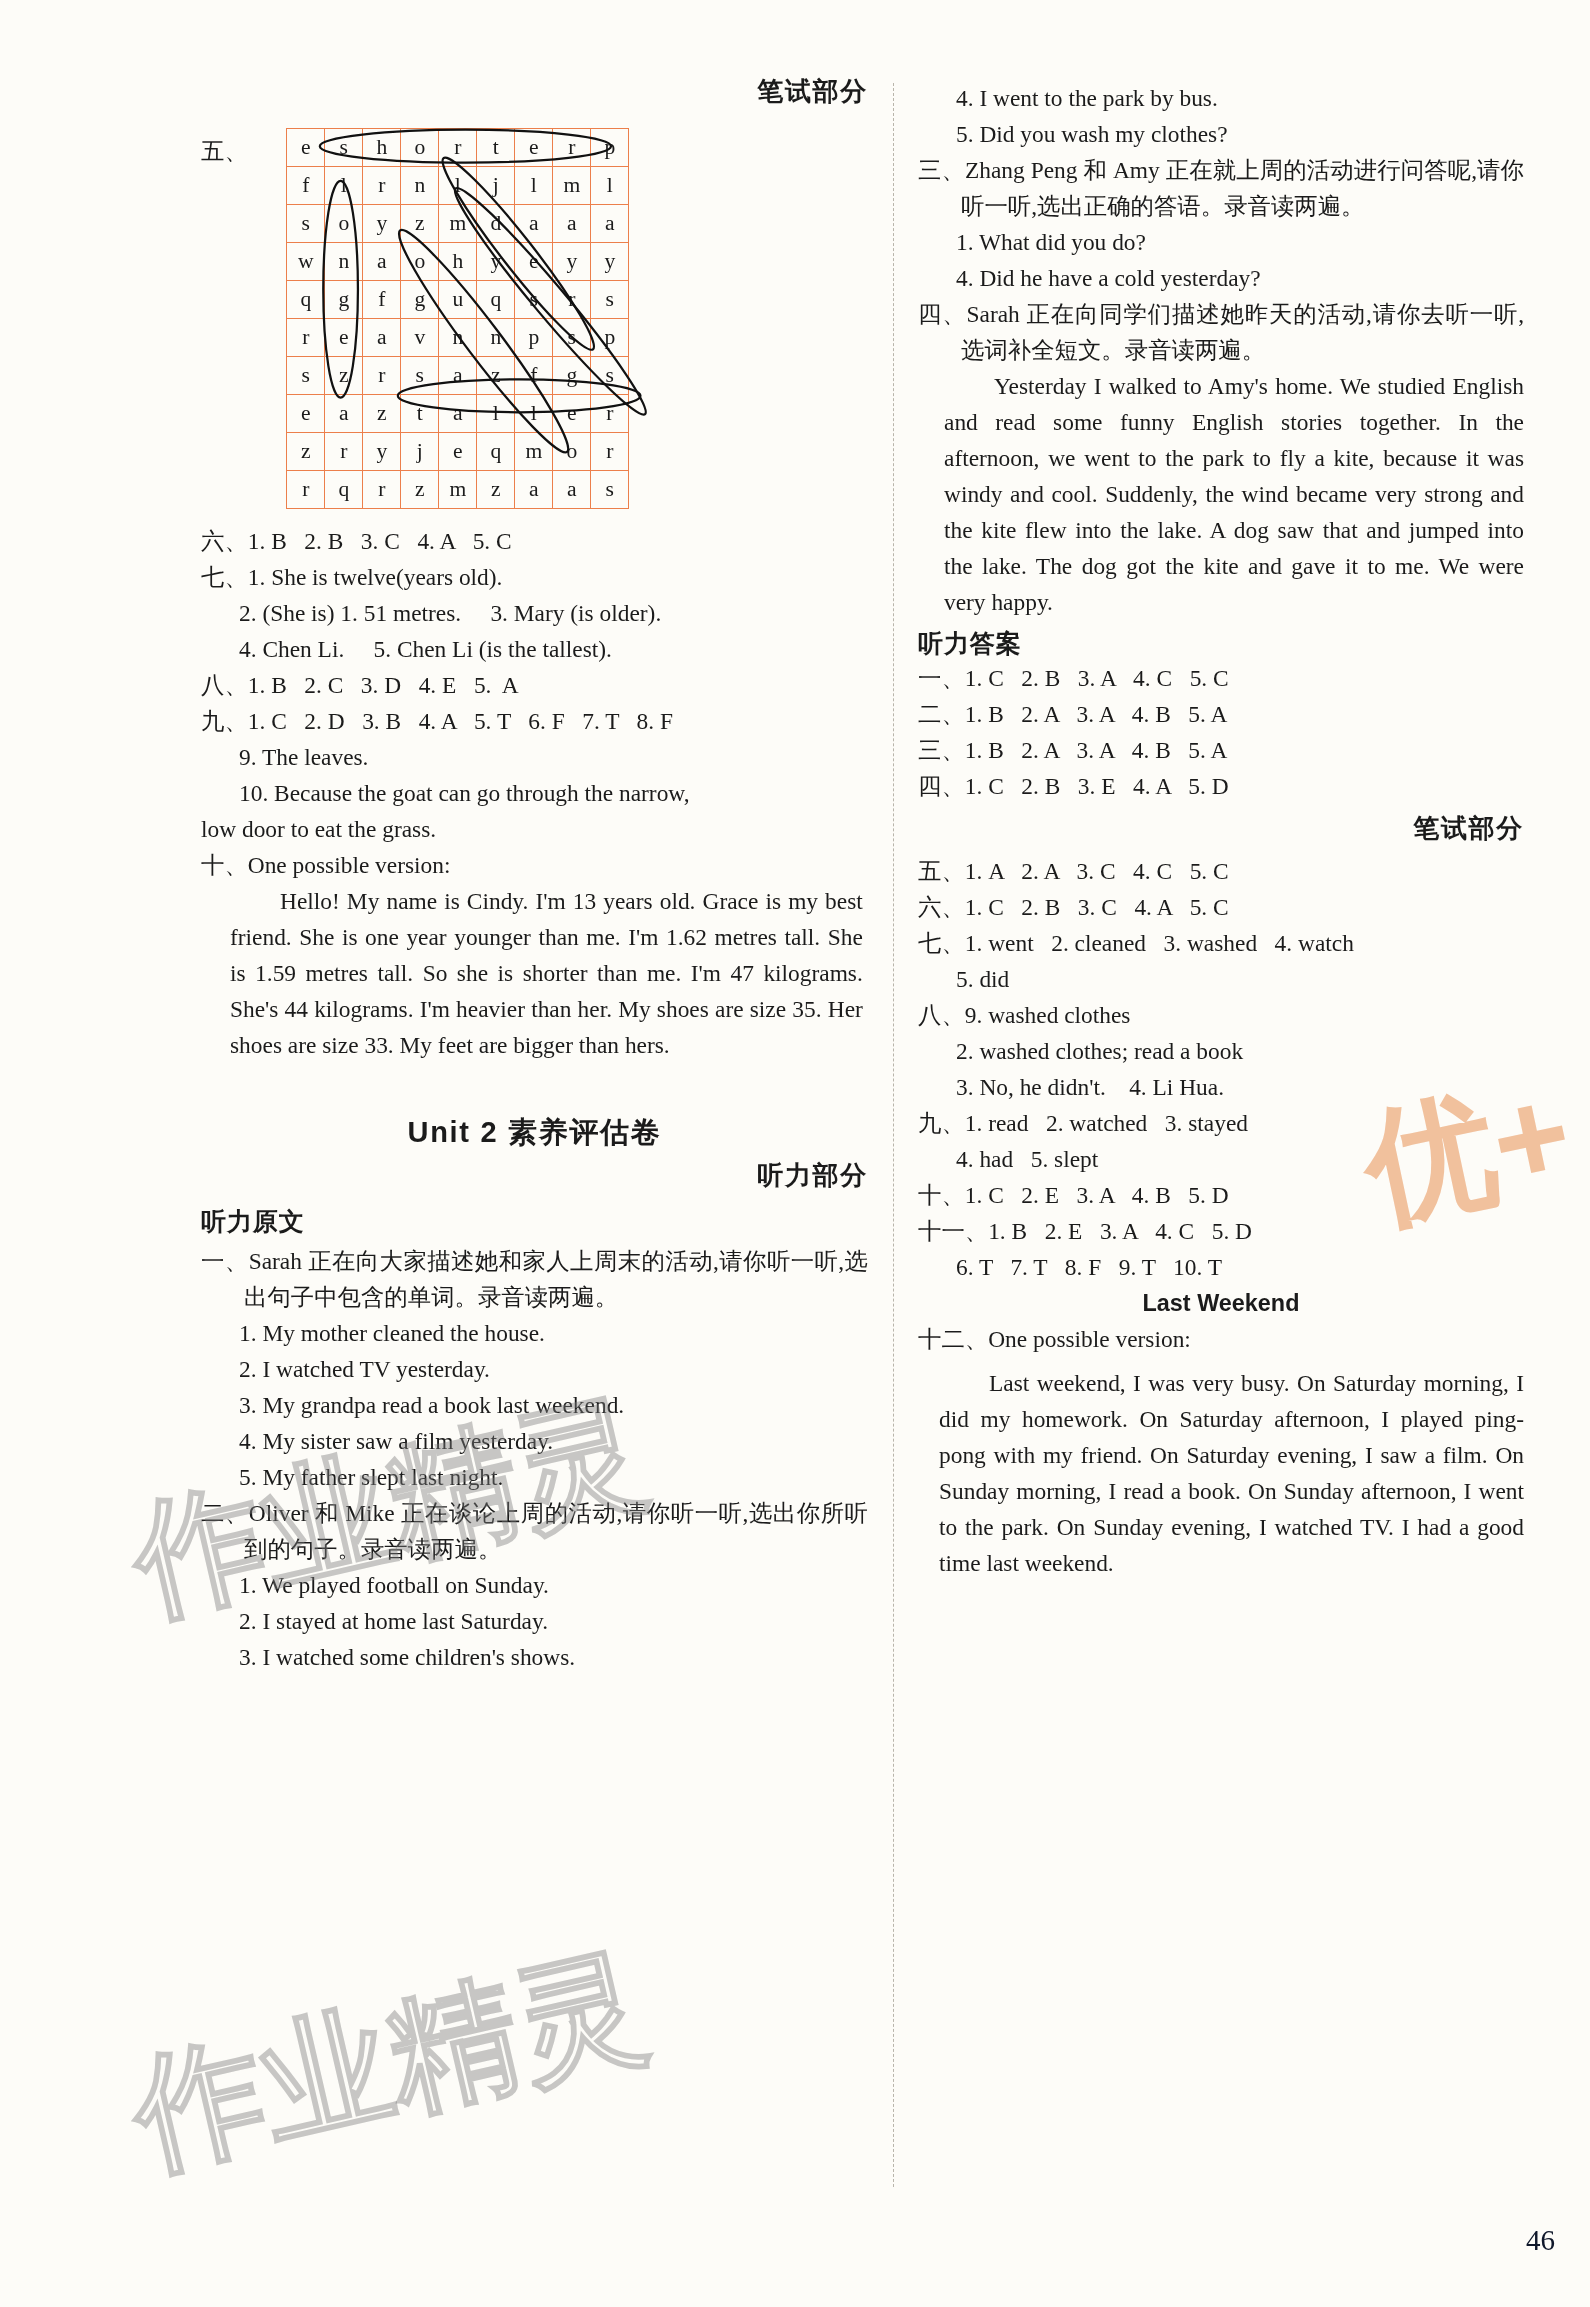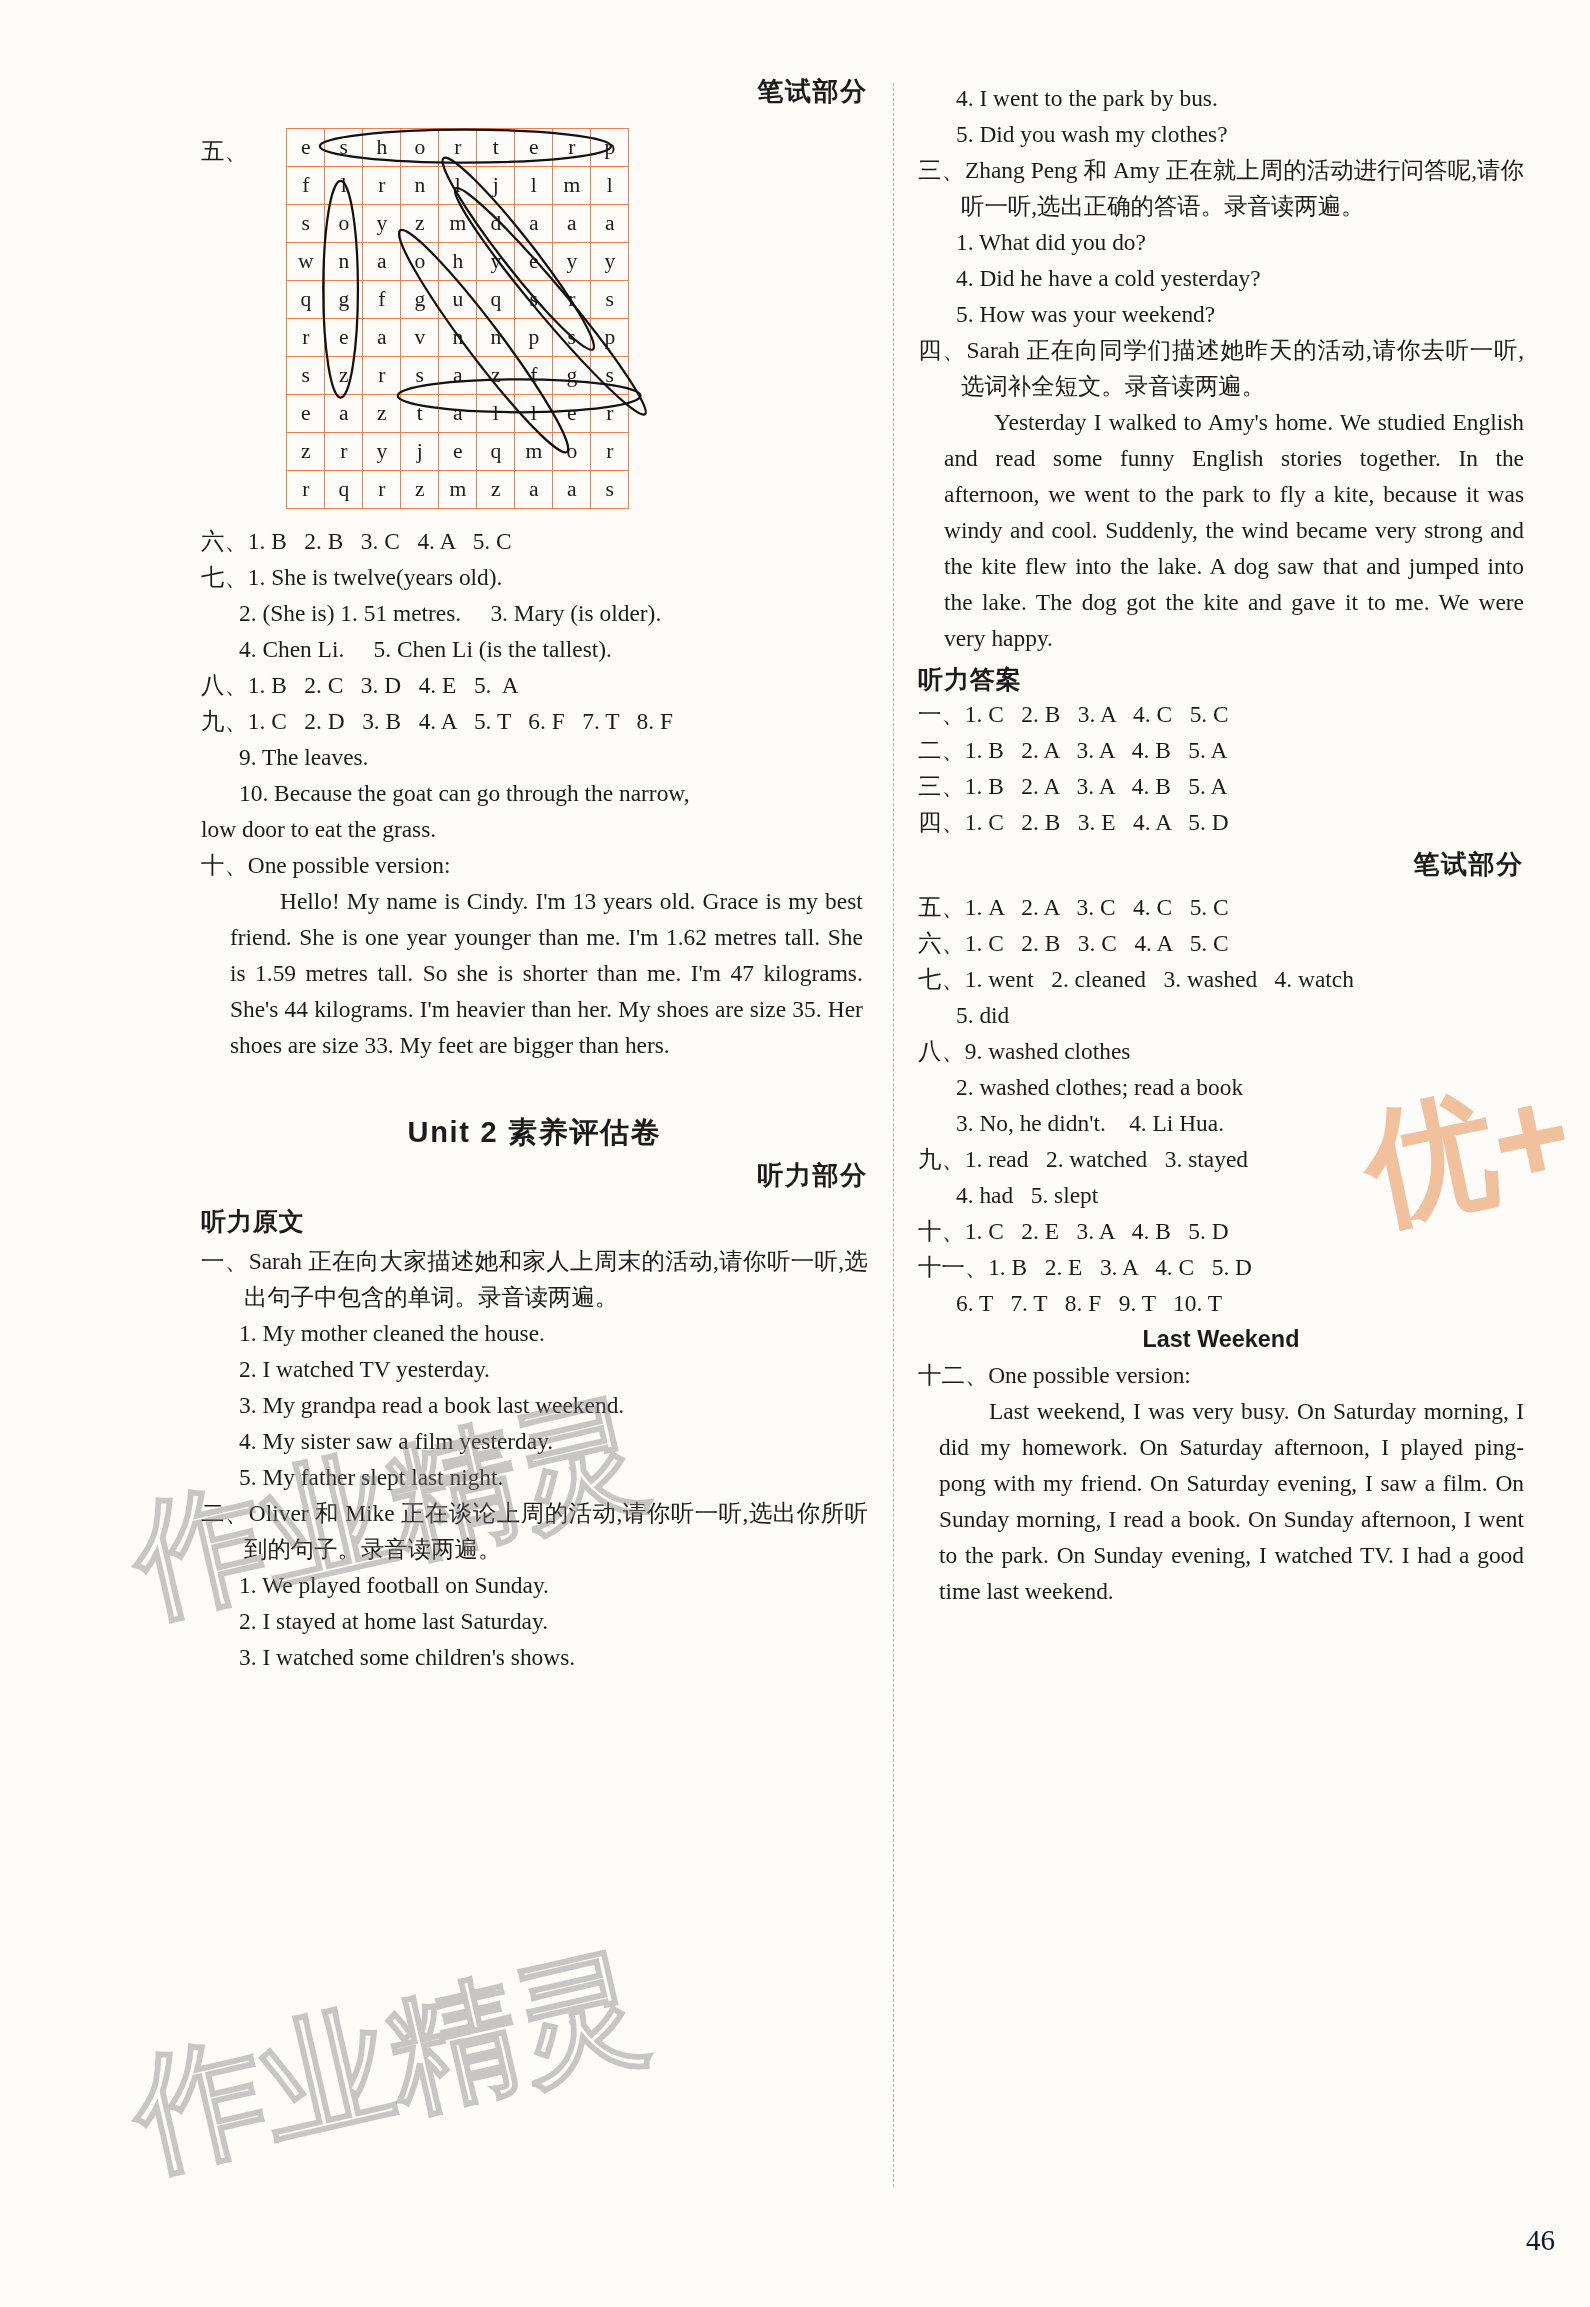--- a/index.html
+++ b/index.html
@@ -268,21 +268,20 @@
 
   <div class="col col-right">
     <div style="height:80px"></div>
 
     <div class="ln ln-i1">4. I went to the park by bus.</div>
     <div class="ln ln-i1">5. Did you wash my clothes?</div>
 
     <div class="para hang">三、Zhang Peng 和 Amy 正在就上周的活动进行问答呢,请你听一听,选出正确的答语。录音读两遍。</div>
     <div class="ln ln-i1">1. What did you do?</div>
     <div class="ln ln-i1">4. Did he have a cold yesterday?</div>
-    <div class="ln ln-i1">5. How was your weekend?</div>
 
     <div class="para hang">四、Sarah 正在向同学们描述她昨天的活动,请你去听一听,选词补全短文。录音读两遍。</div>
     <div class="para indent-first" style="padding-left:26px;">Yesterday I walked to Amy's home. We studied English and read some funny English stories together. In the afternoon, we went to the park to fly a kite, because it was windy and cool. Suddenly, the wind became very strong and the kite flew into the lake. A dog saw that and jumped into the lake. The dog got the kite and gave it to me. We were very happy.</div>
 
     <div class="spacer-s"></div>
     <div class="cn-head-left">听力答案</div>
     <div class="ln">一、1. C   2. B   3. A   4. C   5. C</div>
     <div class="ln">二、1. B   2. A   3. A   4. B   5. A</div>
     <div class="ln">三、1. B   2. A   3. A   4. B   5. A</div>
     <div class="ln">四、1. C   2. B   3. E   4. A   5. D</div>
@@ -298,21 +297,21 @@
     <div class="ln">八、9. washed clothes</div>
     <div class="ln ln-i1">2. washed clothes; read a book</div>
     <div class="ln ln-i1">3. No, he didn't.    4. Li Hua.</div>
     <div class="ln">九、1. read   2. watched   3. stayed</div>
     <div class="ln ln-i1">4. had   5. slept</div>
     <div class="ln">十、1. C   2. E   3. A   4. B   5. D</div>
     <div class="ln">十一、1. B   2. E   3. A   4. C   5. D</div>
     <div class="ln ln-i1">6. T   7. T   8. F   9. T   10. T</div>
     <div class="ln bold-cn" style="text-align:center;font-size:23.4px;">Last Weekend</div>
     <div class="ln">十二、One possible version:</div>
-    <div class="para indent-first" style="padding-left:21px;">Last weekend, I was very busy. On Saturday morning, I did my homework. On Saturday afternoon, I played ping-pong with my friend. On Saturday evening, I saw a film. On Sunday morning, I read a book. On Sunday afternoon, I went to the park. On Sunday evening, I watched TV. I had a good time last weekend.</div>
+    <div class="para indent-first" style="padding-left:21px;margin-top:8px;">Last weekend, I was very busy. On Saturday morning, I did my homework. On Saturday afternoon, I played ping-pong with my friend. On Saturday evening, I saw a film. On Sunday morning, I read a book. On Sunday afternoon, I went to the park. On Sunday evening, I watched TV. I had a good time last weekend.</div>
   </div>
 
   <div class="wm wm1">作业精灵</div>
   <div class="wm wm2">作业精灵</div>
   <div class="stamp">优+</div>
 
   <div class="pageno">46</div>
 </div>
 
 

